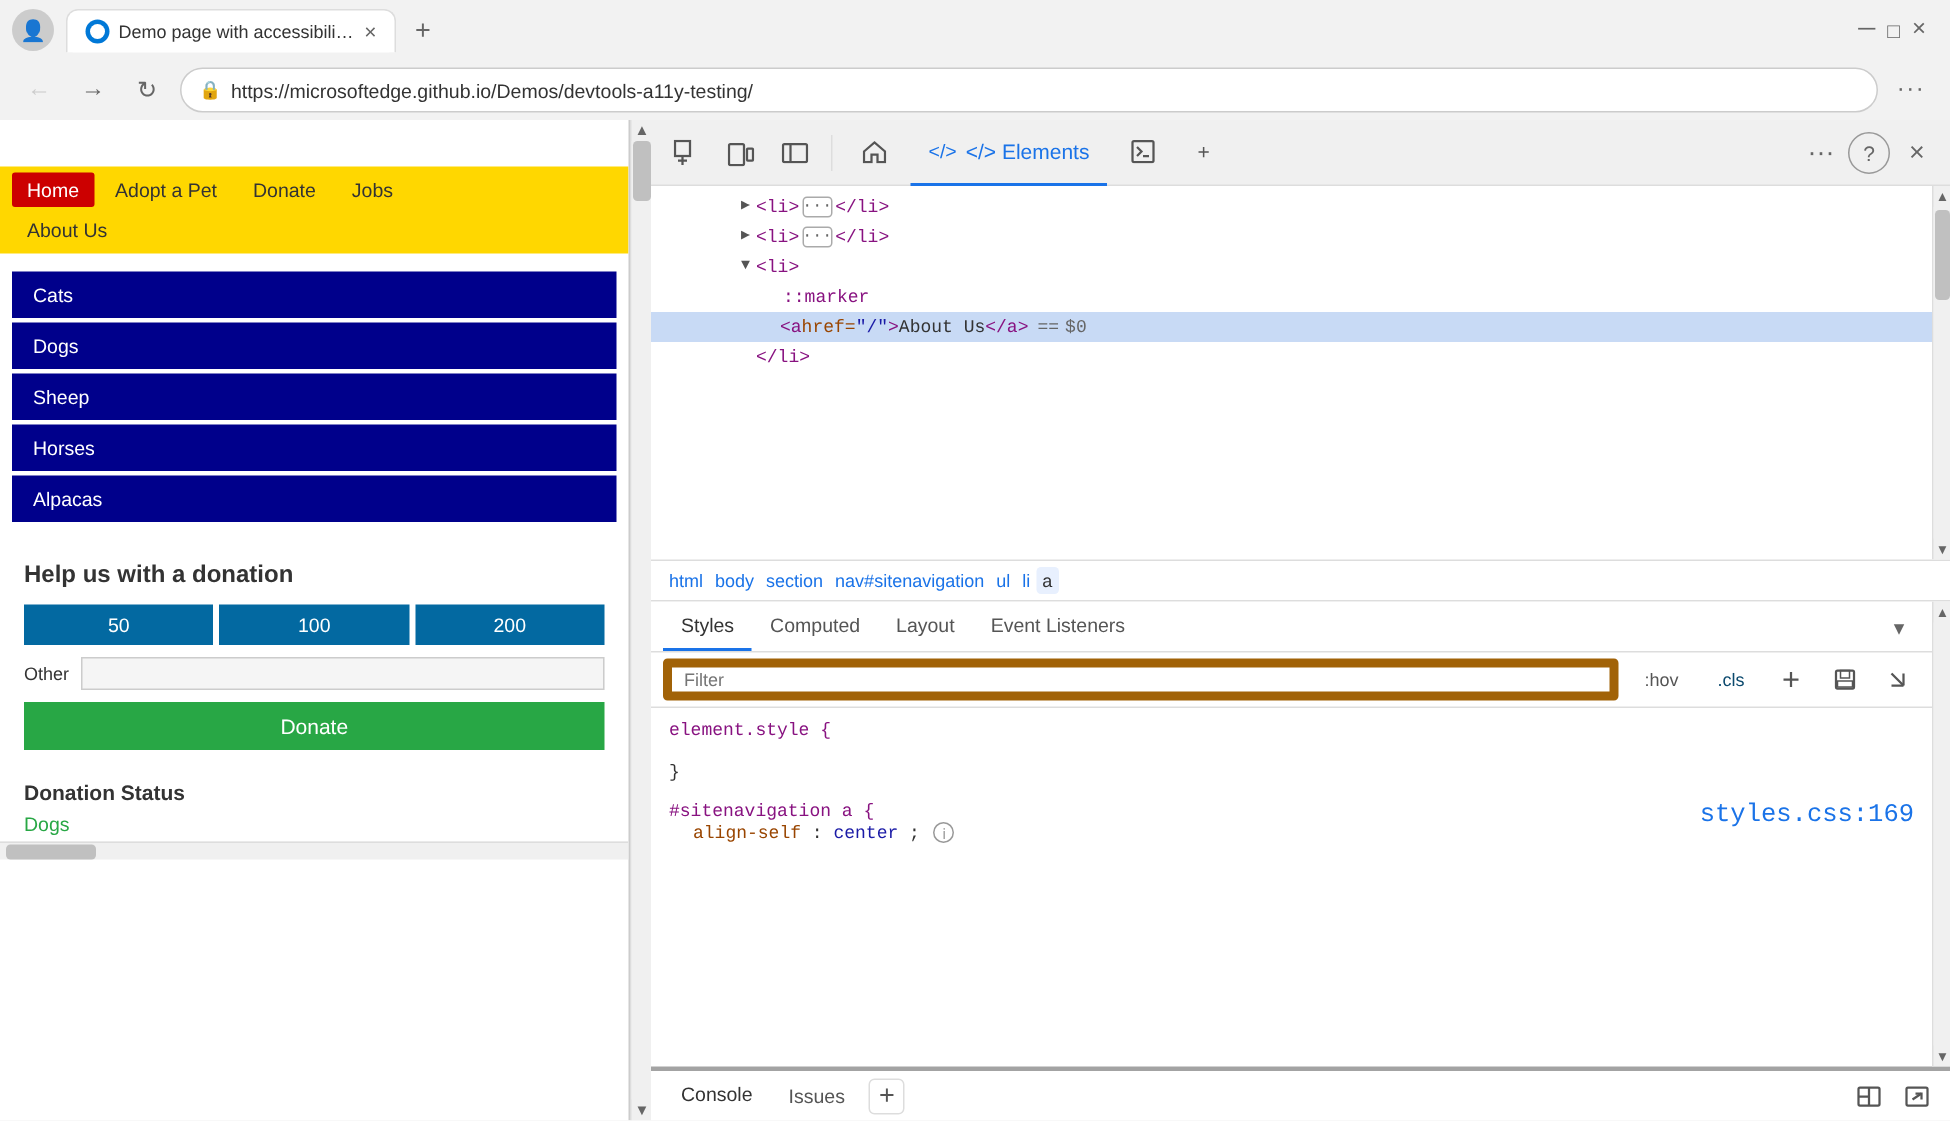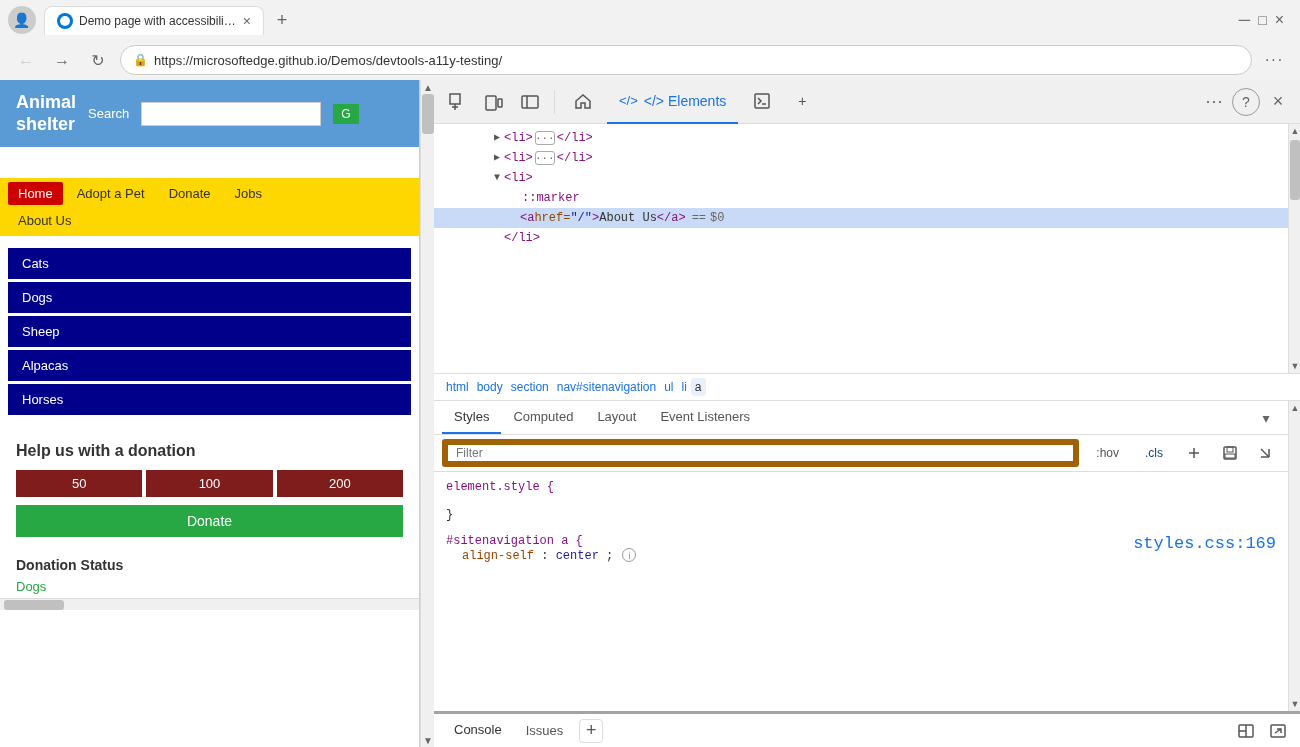--- a/index.html
+++ b/index.html
@@ -47,21 +47,21 @@
     .nav-item { padding: 4px 10px; font-size: 13px; color: #333; cursor: pointer; font-weight: 500; }
     .nav-item.active { background: #cc0000; color: white; border-radius: 2px; }
     .nav-item-about { background: transparent; color: #333; }
 
     .sidebar-list { padding: 12px 8px; }
     .sidebar-list-item { background: #00008b; color: white; padding: 8px 14px; margin-bottom: 3px; font-size: 13px; cursor: pointer; }
 
     .donation-section { padding: 12px 16px; }
     .donation-title { font-size: 16px; font-weight: bold; color: #333; margin-bottom: 10px; }
     .donation-amounts { display: flex; gap: 4px; margin-bottom: 8px; }
-    .amount-btn { flex: 1; background: #7f1d1d; color: white; border: none; padding: 6px 4px; text-align: center; font-size: 13px; cursor: pointer; }
+    .amount-btn { flex: 1; background: #0369a1; color: white; border: none; padding: 6px 4px; text-align: center; font-size: 13px; cursor: pointer; }
     .other-row { display: flex; align-items: center; gap: 8px; margin-bottom: 8px; }
     .other-label { font-size: 12px; color: #333; white-space: nowrap; }
     .other-input { flex: 1; height: 22px; border: 1px solid #ccc; background: #f5f5f5; }
     .donate-btn { width: 100%; background: #28a745; color: white; border: none; padding: 8px; font-size: 14px; cursor: pointer; }
 
     .donation-status { padding: 8px 16px 4px; }
     .donation-status-title { font-size: 14px; font-weight: bold; color: #333; margin-bottom: 6px; }
     .status-link { color: #28a745; font-size: 13px; text-decoration: none; cursor: pointer; }
 
     .webpage-scrollbar-h { height: 12px; background: #f0f0f0; border-top: 1px solid #ddd; display: flex; align-items: center; }
@@ -173,54 +173,49 @@
       </span>
     </div>
     <div class="more-btn">···</div>
   </div>
 </div>
 
 <div class="main-area">
 
   <div class="webpage-pane">
 
-    <div class="animal-shelter-header">
-      <div class="shelter-logo">
-        <div>Animal</div>
-        <div>shelter</div>
-      </div>
-      <label class="search-label">Search</label>
-      <input class="search-input" type="text" style="">
-      <button class="search-go-btn">G</button>
-    </div>
 
     <div class="nav-menu">
       <div class="nav-item active">Home</div>
       <div class="nav-item">Adopt a Pet</div>
       <div class="nav-item">Donate</div>
       <div class="nav-item">Jobs</div>
       <div style="width:100%;display:flex;">
         <div class="nav-item nav-item-about">About Us</div>
       </div>
     </div>
 
     <div class="sidebar-list">
       <div class="sidebar-list-item">Cats</div>
       <div class="sidebar-list-item">Dogs</div>
       <div class="sidebar-list-item">Sheep</div>
+      <div class="sidebar-list-item">Horses</div>
       <div class="sidebar-list-item">Alpacas</div>
-      <div class="sidebar-list-item">Horses</div>
     </div>
 
     <div class="donation-section">
       <div class="donation-title">Help us with a donation</div>
       <div class="donation-amounts">
         <button class="amount-btn">50</button>
         <button class="amount-btn">100</button>
         <button class="amount-btn">200</button>
+      </div>
+      <div class="other-row">
+        <label class="other-label">Other</label>
+        <input class="other-input" type="text" style="">
       </div>
       <button class="donate-btn">Donate</button>
     </div>
 
     <div class="donation-status">
       <div class="donation-status-title">Donation Status</div>
       <a class="status-link">Dogs</a>
     </div>
 
     <div class="webpage-scrollbar-h">

